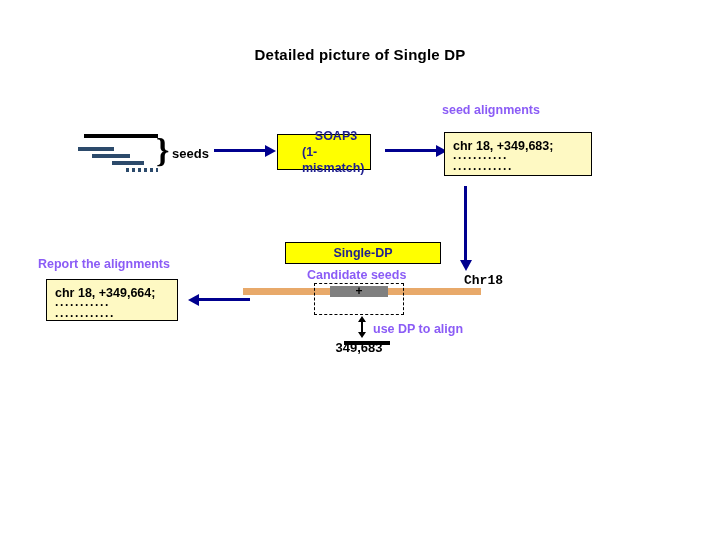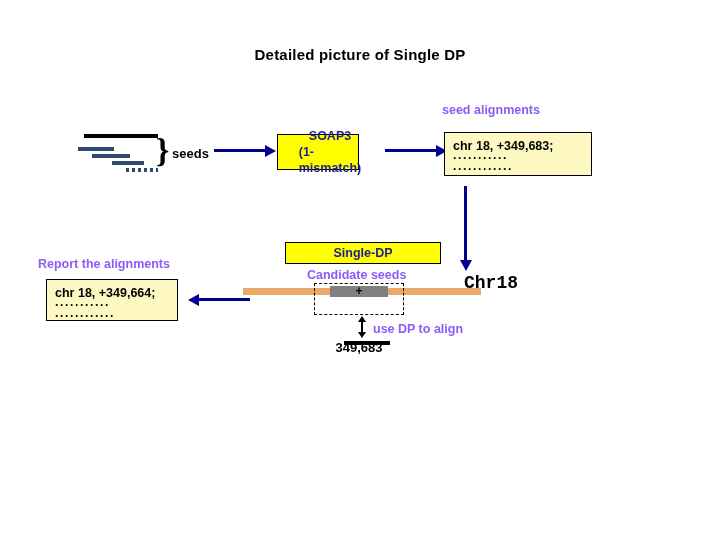--- a/index.html
+++ b/index.html
@@ -51,21 +51,21 @@
 
   
   .lbl {
     font-size: 12.5px;
     font-weight: bold;
     color: #8b5cf6;
     white-space: nowrap;
   }
   .lbl-mono {
     font-family: "Liberation Mono", monospace;
-    font-size: 18px;
+    font-size: 13px;
     font-weight: bold;
     color: #000000;
     white-space: nowrap;
   }
 
   
   .yellow-box {
     background: #ffff00;
     border: 1.5px solid #000000;
     color: #1f1f8f;
@@ -190,21 +190,21 @@
 
   <div class="abs" id="brace" style="left:156px; top:134px;">}</div>
 
   <div class="abs" id="seeds-label" style="left:172px; top:146px;">seeds</div>
 
   <div class="abs" style="left:214px; top:145px; width:64px; height:12px;">
     <div class="abs arrow-h" style="left:0px; top:4px; width:52px;"></div>
     <div class="abs arrow-head-right" style="left:51px; top:0px;"></div>
   </div>
 
-  <div class="abs yellow-box" style="left:277px; top:134px; width:82px; height:36px;padding-left:24px;">
+  <div class="abs yellow-box" style="left:277px; top:134px; width:94px; height:36px;padding-left:24px;">
     <span>SOAP3</span>
     <span>(1-mismatch)</span>
   </div>
 
   <div class="abs" style="left:385px; top:145px; width:64px; height:12px;">
     <div class="abs arrow-h" style="left:0px; top:4px; width:52px;"></div>
     <div class="abs arrow-head-right" style="left:51px; top:0px;"></div>
   </div>
 
   <div class="abs lbl" style="left:442px; top:103px;">seed alignments</div>

